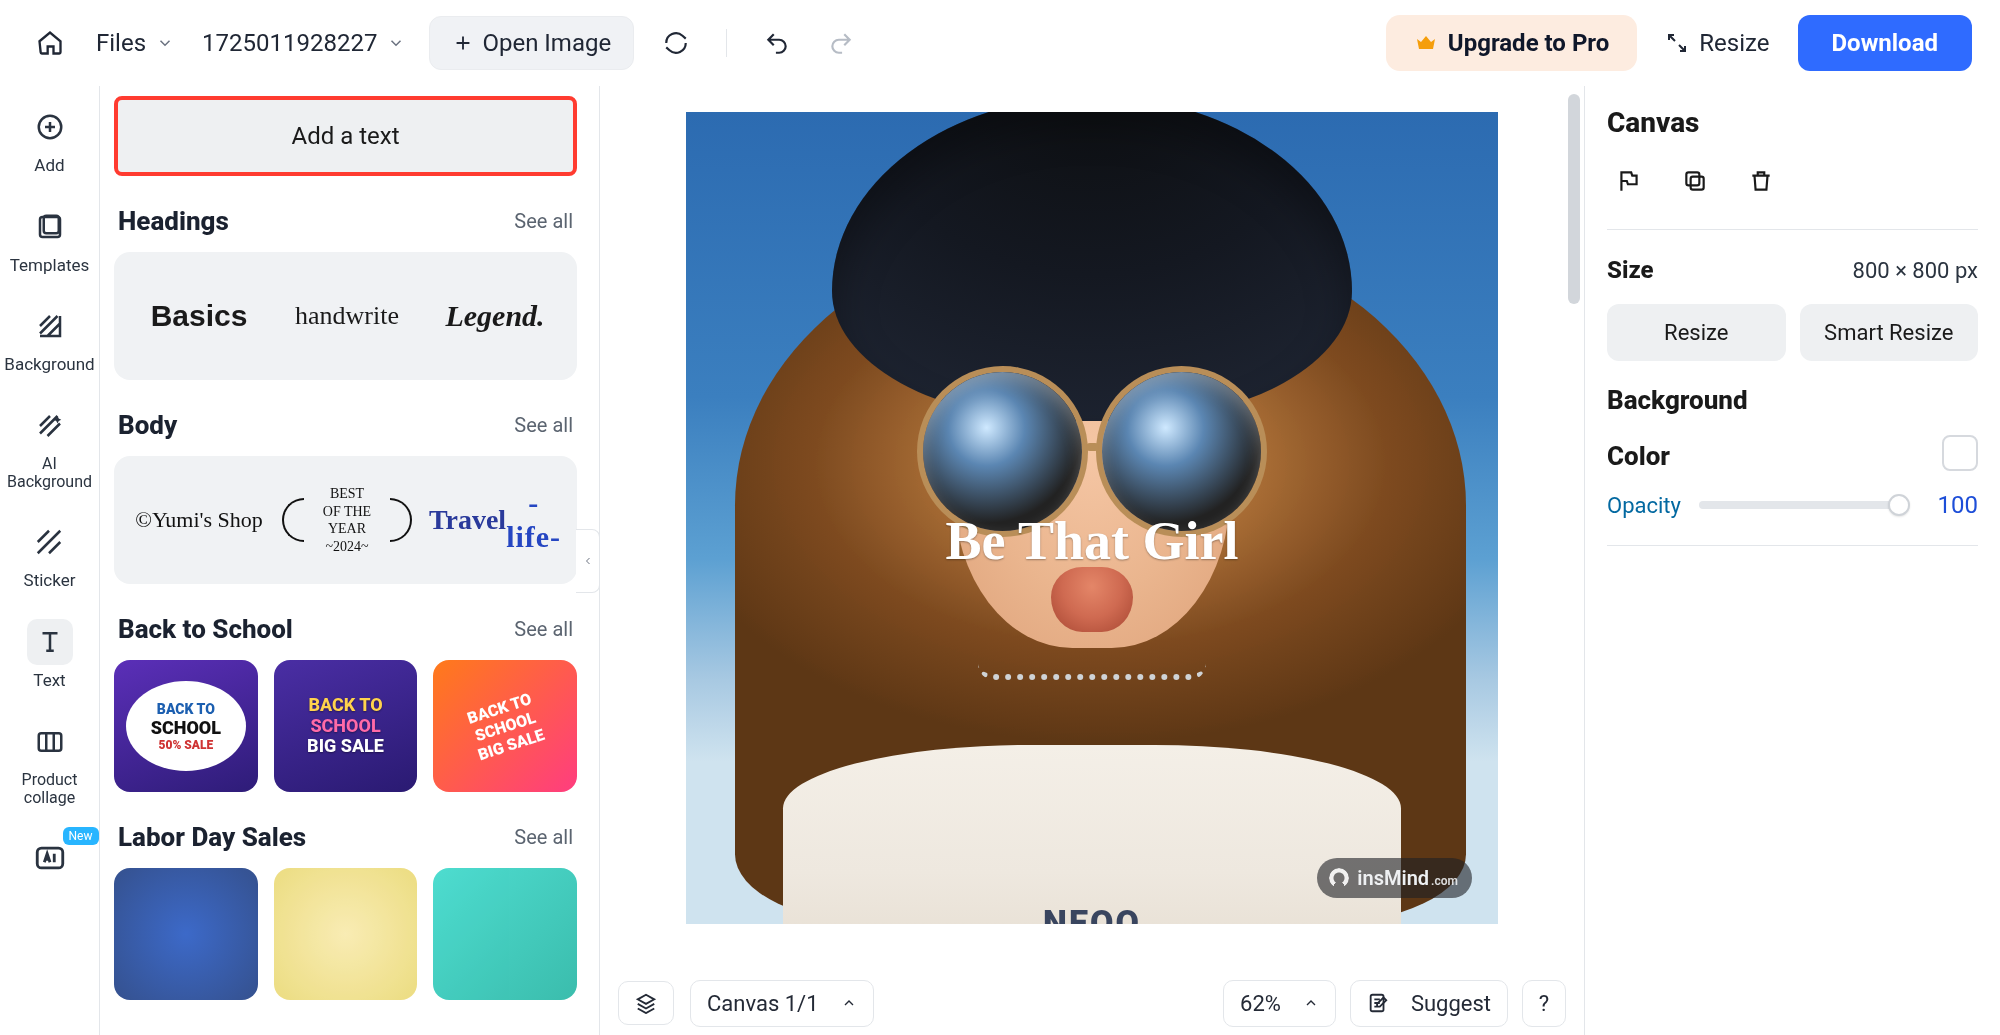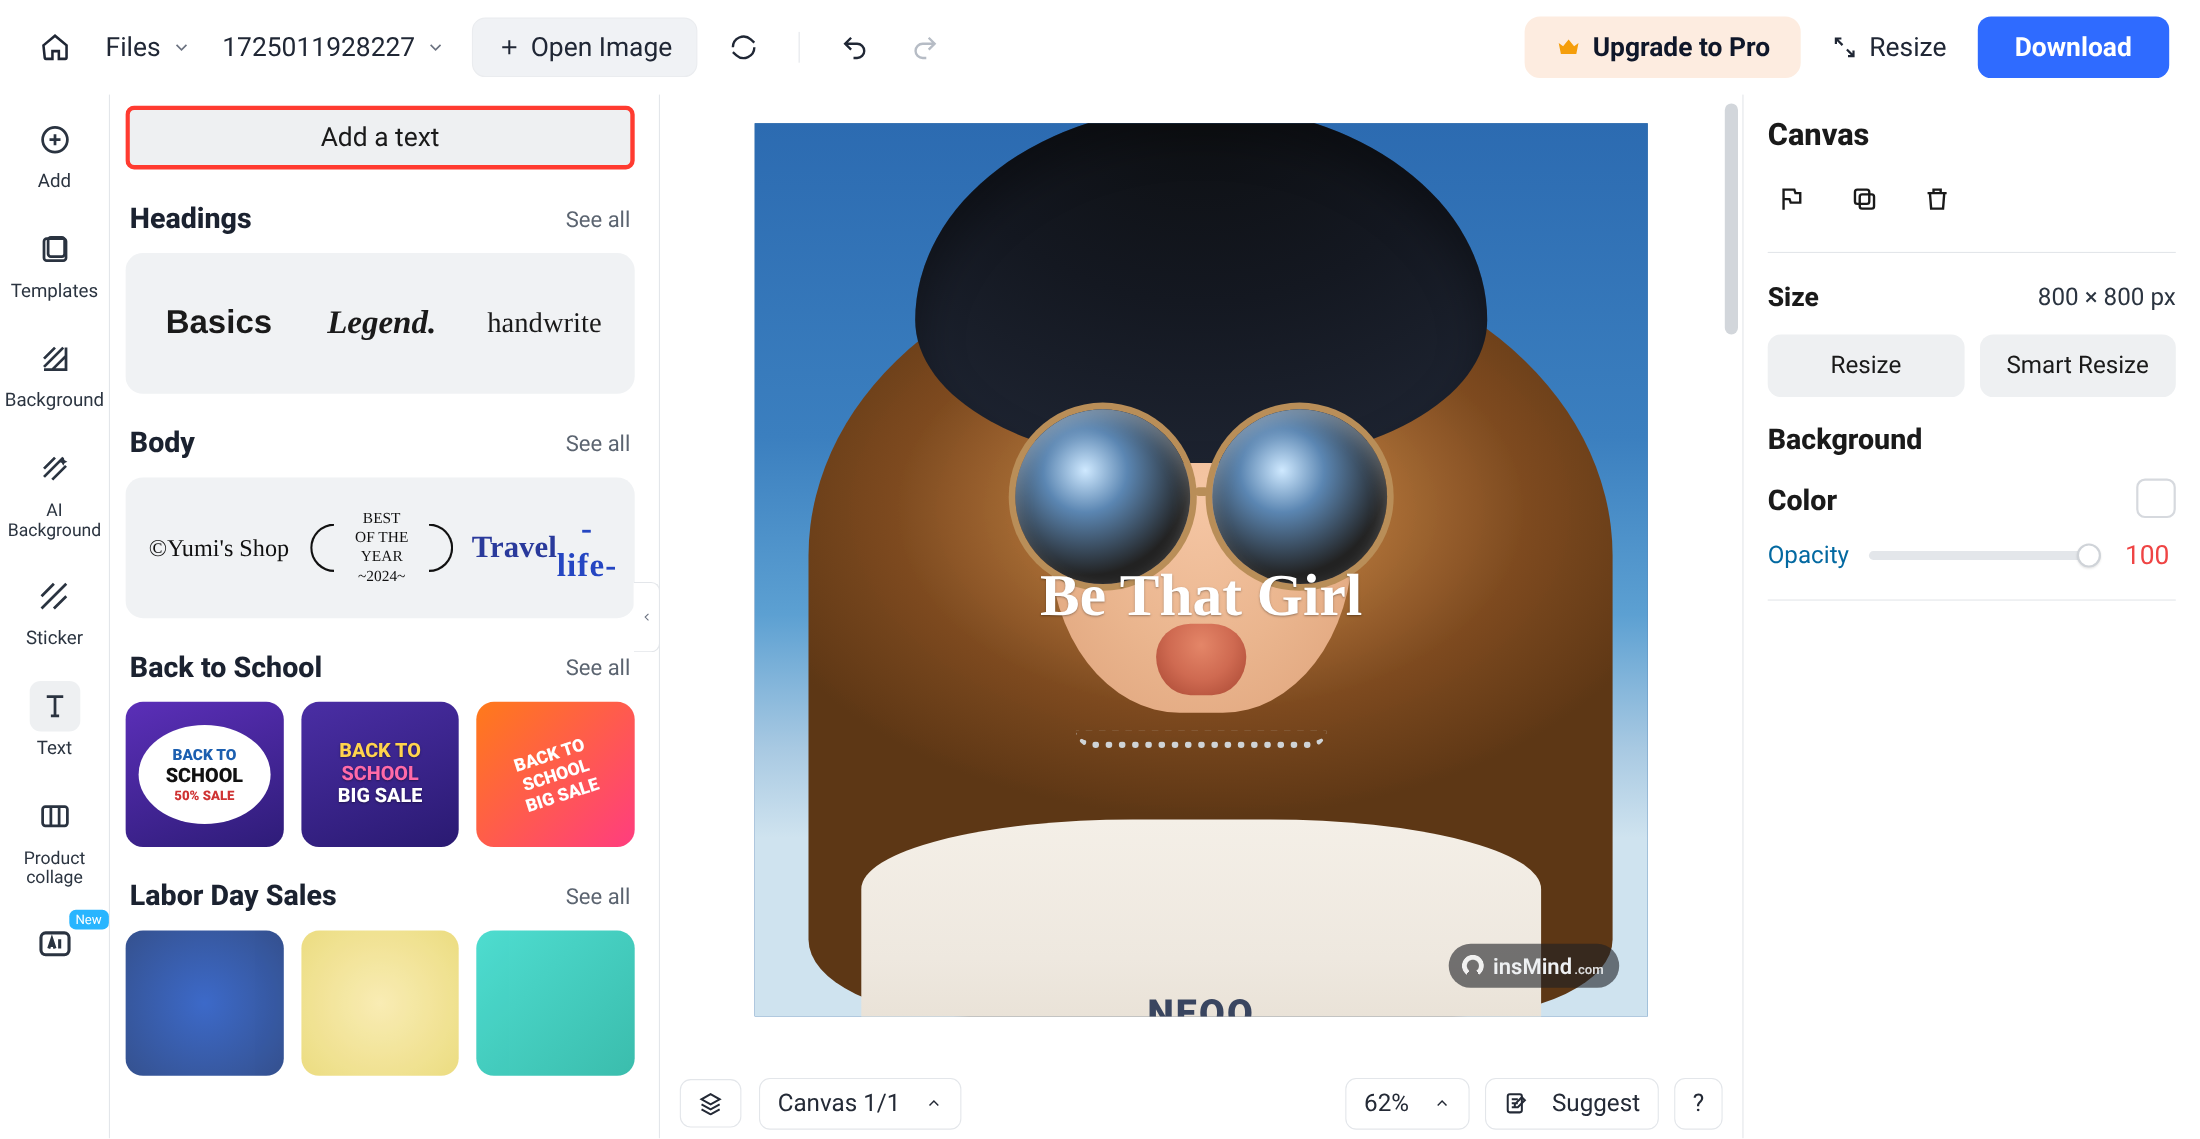--- a/index.html
+++ b/index.html
@@ -72,21 +72,21 @@
     width:500px; border-right:1px solid var(--divider); padding:10px 14px 0 14px; overflow:hidden;
     position:relative;
   }
   .left-panel .panel-scroll { height:100%; overflow:auto; padding-right:8px; }
   .left-panel .panel-scroll::-webkit-scrollbar { width:10px; }
   .left-panel .panel-scroll::-webkit-scrollbar-track { background:transparent; }
   .left-panel .panel-scroll::-webkit-scrollbar-thumb { background:#d2d6db; border-radius:8px; }
 
   .add-text {
     border:4px solid var(--hl); border-radius:8px; background:#eef0f2;
-    display:flex; align-items:center; justify-content:center; height:58px; font-size:24px;
+    display:flex; align-items:center; justify-content:center; height:80px; font-size:24px;
   }
   .section { margin-top:30px; }
   .section-head { display:flex; align-items:center; justify-content:space-between; padding:0 4px; }
   .section-title { font-size:26px; font-weight:800; color:#1b2230; }
   .see-all { font-size:20px; color:#5b6470; }
   .card {
     margin-top:16px; background:#f0f2f4; border-radius:16px; padding:24px 20px;
     display:flex; align-items:center; justify-content:space-around; gap:18px;
   }
   .text-thumb {
@@ -250,21 +250,21 @@
   .rp-color-row { display:flex; align-items:flex-end; justify-content:space-between; }
   .swatch { width:36px; height:36px; border-radius:8px; background:#fff; border:2px solid #d6d9de; }
   .rp-opacity { display:flex; align-items:center; gap:18px; }
   .slider {
     position:relative; flex:1; height:8px; background:#e3e6ea; border-radius:6px;
   }
   .slider .knob {
     position:absolute; right:-2px; top:50%; width:22px; height:22px; transform:translate(0,-50%);
     border-radius:50%; background:#fff; border:2px solid #cfd3d8; box-shadow:0 1px 2px rgba(0,0,0,.1);
   }
-  .op-val { font-size:24px; width:52px; text-align:center; color:#ef4444; }
+  .op-val { font-size:24px; width:52px; text-align:right; color:#1d4ed8; }
 
   
   svg { display:block; }
 </style>
 </head>
 <body>
 
 <div class="topbar">
   <div class="icon-btn">
     <svg width="28" height="28" viewBox="0 0 24 24" fill="none" stroke="currentColor" stroke-width="2">
@@ -421,22 +421,22 @@
         <span>Add a text</span>
       </div>
 
       <div class="section">
         <div class="section-head">
           <div class="section-title">Headings</div>
           <div class="see-all">See all</div>
         </div>
         <div class="card">
           <div class="text-thumb t-basics">Basics</div>
+          <div class="text-thumb t-hand">handwrite</div>
           <div class="text-thumb t-legend">Legend.</div>
-          <div class="text-thumb t-hand">handwrite</div>
         </div>
       </div>
 
       <div class="section">
         <div class="section-head">
           <div class="section-title">Body</div>
           <div class="see-all">See all</div>
         </div>
         <div class="card">
           <div class="text-thumb t-yumi">©Yumi's Shop</div>

